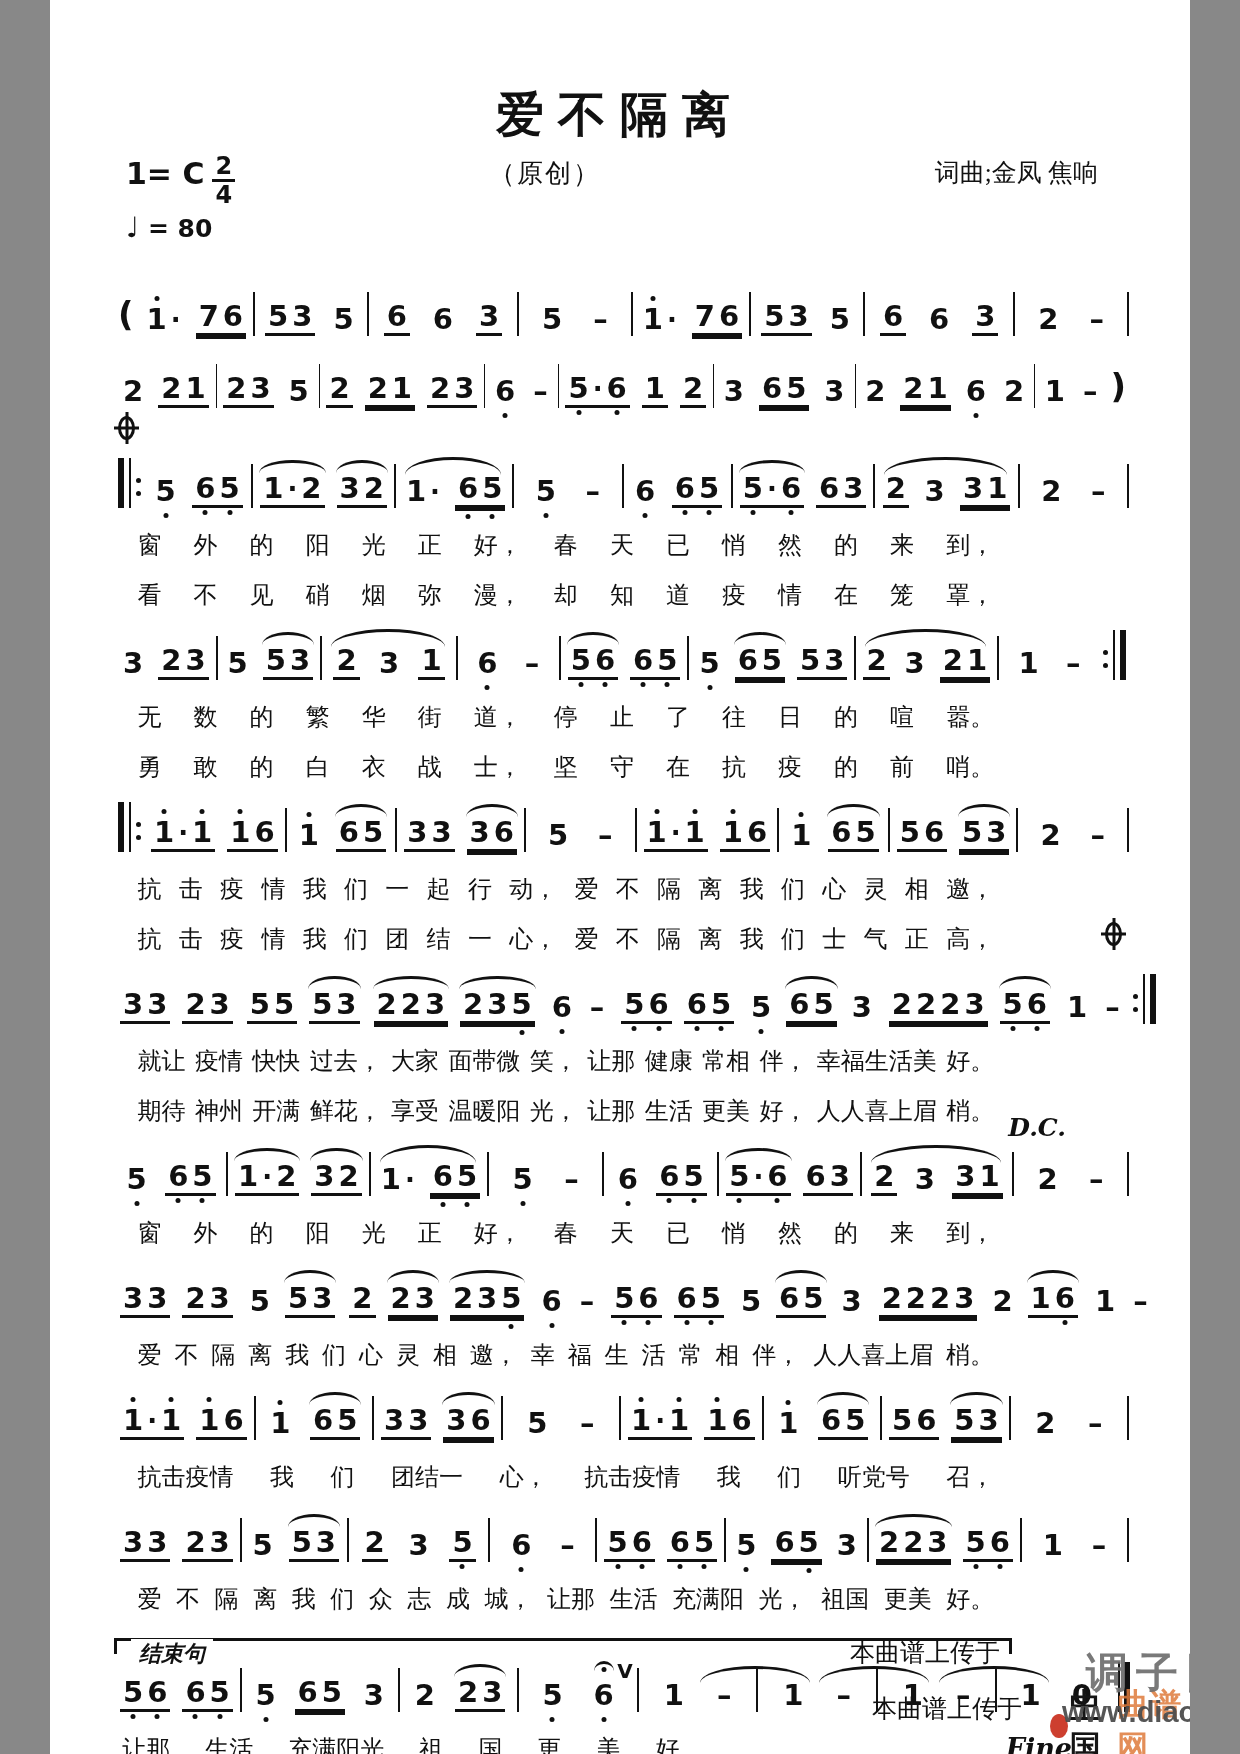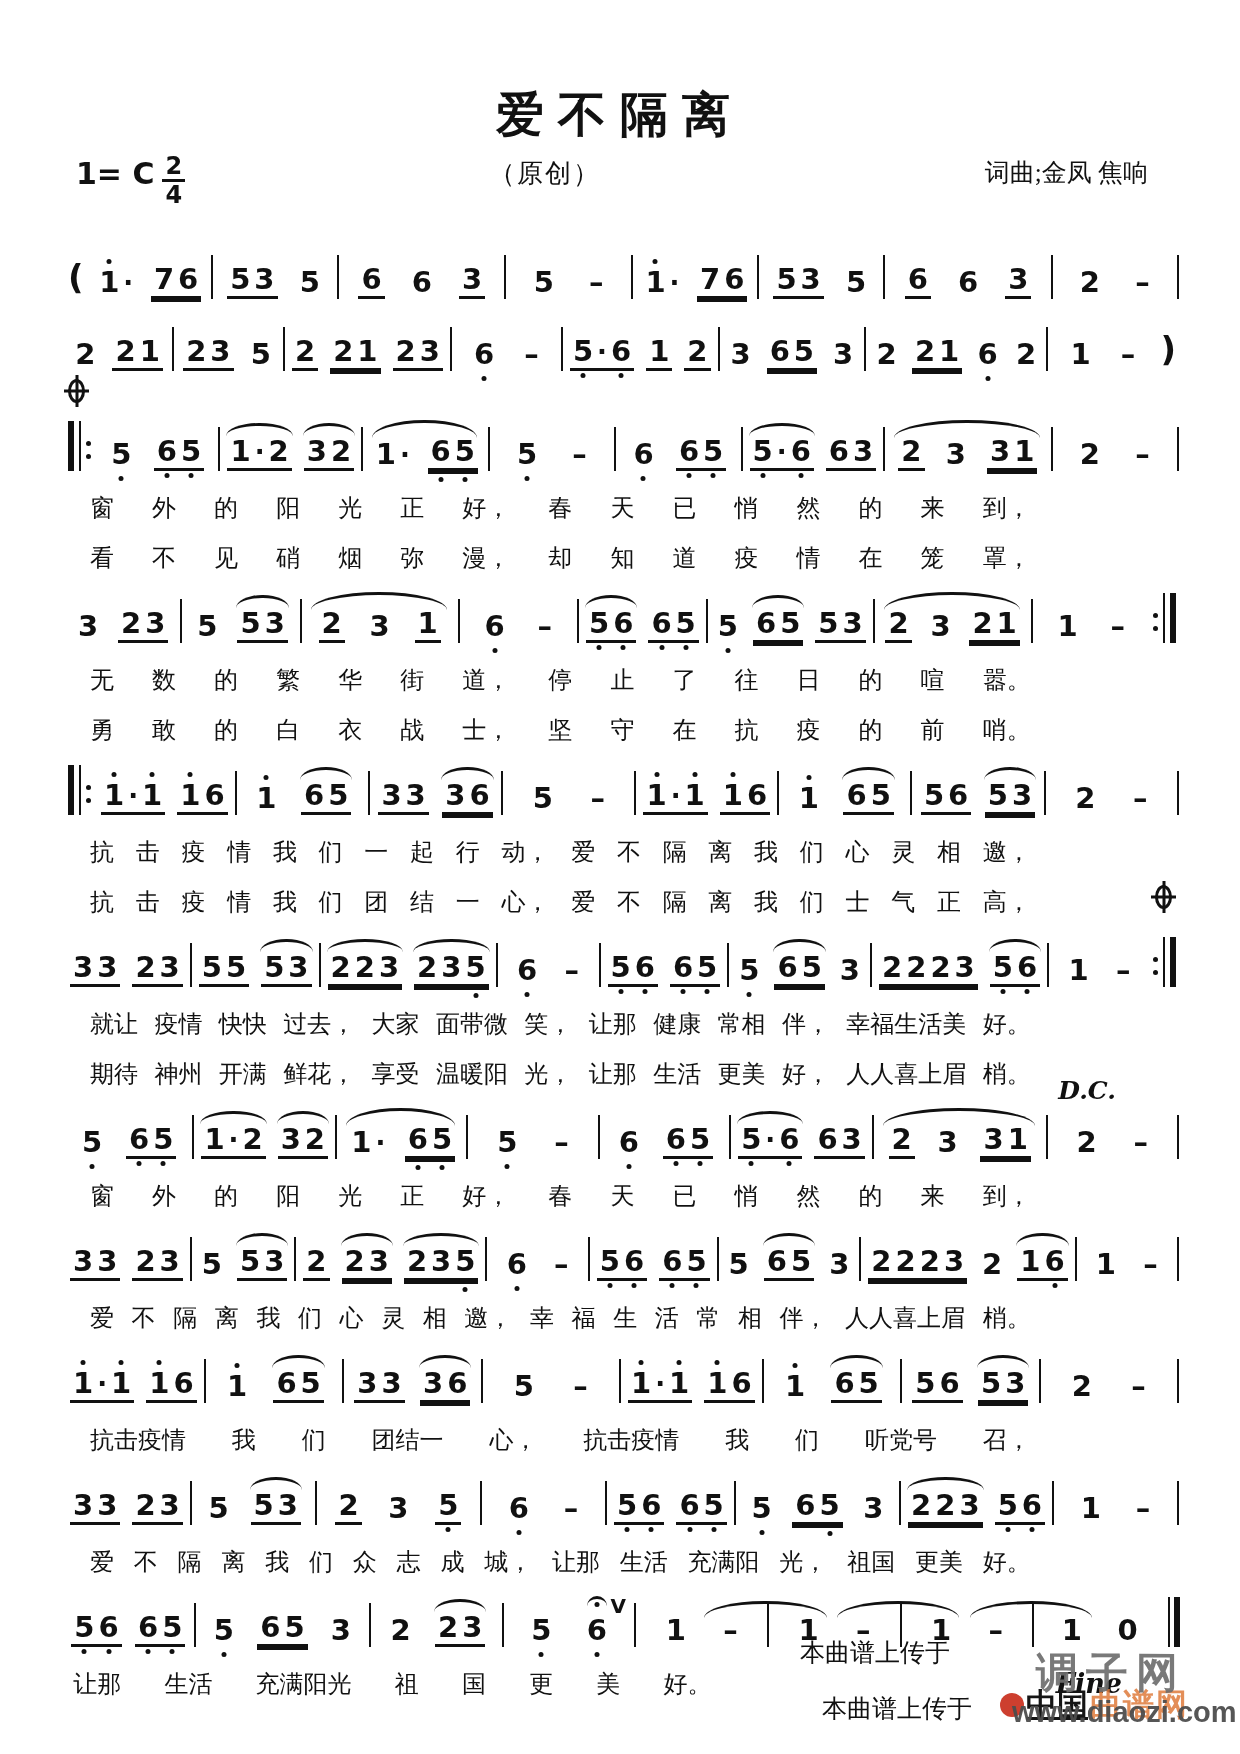--- a/index.html
+++ b/index.html
@@ -1,18 +1,18 @@
 <!DOCTYPE html>
 <html style="--ink: #111111; --wm: #6e6e6e; --orange: #df7b3c; --red: #c92f1d;"><head>
 <meta charset="utf-8">
 <style>
   :root{ --ink:#111; --wm:#6e6e6e; --orange:#df7b3c; --red:#c92f1d; }
   *{box-sizing:border-box; margin:0; padding:0;}
   body{background:#888; font-family:"Liberation Sans","DejaVu Sans",sans-serif;}
-  .page{position:relative; width:1240px; height:1754px; background:#fff; margin:0 auto; overflow:hidden; color:var(--ink);}
+  .page{position:relative; width:1140px; height:1754px; background:#fff; margin:0 auto; overflow:hidden; color:var(--ink);}
 
   
   .hdr{padding-top:86px; position:relative;}
   .title{text-align:center; font:900 48px/56px "DejaVu Serif","Liberation Serif",serif; letter-spacing:14px;}
   .meta{display:flex; justify-content:space-between; align-items:flex-start; padding:14px 92px 0 76px; font-size:26px;}
   .keytime{font:700 30px "DejaVu Sans",sans-serif; display:flex; align-items:flex-start; gap:8px;}
   .frac{display:inline-flex; flex-direction:column; align-items:center; font-size:24px; line-height:1; font-weight:700; margin-top:-2px;}
   .frac .top{border-bottom:3px solid var(--ink); padding:0 3px 1px;}
   .frac .bot{padding-top:1px;}
   .subtitle{font:26px "Liberation Serif",serif; letter-spacing:2px; transform:translateX(-40px);}
@@ -91,20 +91,24 @@
       <div class="keytime">
         <span>1= C</span>
         <span class="frac">
           <span class="top">2</span>
           <span class="bot">4</span>
         </span>
       </div>
       <div class="subtitle">（原创）</div>
       <div class="credits">词曲;金凤 焦响</div>
     </div>
+    <div class="tempo">
+      <span class="q">♩</span>
+      <span>= 80</span>
+    </div>
   </div>
 
   <div class="score">
       <div class="system">
         <div class="notes-row">
           <span class="paren">(</span>
           <div class="measure" style="flex-grow: 3;">
             <span class="token">
               <span class="dg-row">
                 <span class="cell">1<i class="hidot"></i></span>
@@ -1643,20 +1647,23 @@
           <span class="syl">让那</span>
           <span class="syl">生活</span>
           <span class="syl">充满阳</span>
           <span class="syl">光，</span>
           <span class="syl">祖国</span>
           <span class="syl">更美</span>
           <span class="syl">好。</span>
         </div>
       </div>
       <div class="system short-lyr">
+        <div class="ending-bracket">
+          <span class="ending-label">结束句</span>
+        </div>
         <div class="notes-row">
           <div class="measure" style="flex-grow: 3;">
             <span class="token">
               <span class="dg-row u1">
                 <span class="cell">5<i class="lodot"></i></span>
                 <span class="cell">6<i class="lodot"></i></span>
               </span>
             </span>
             <span class="token">
               <span class="dg-row u1">

